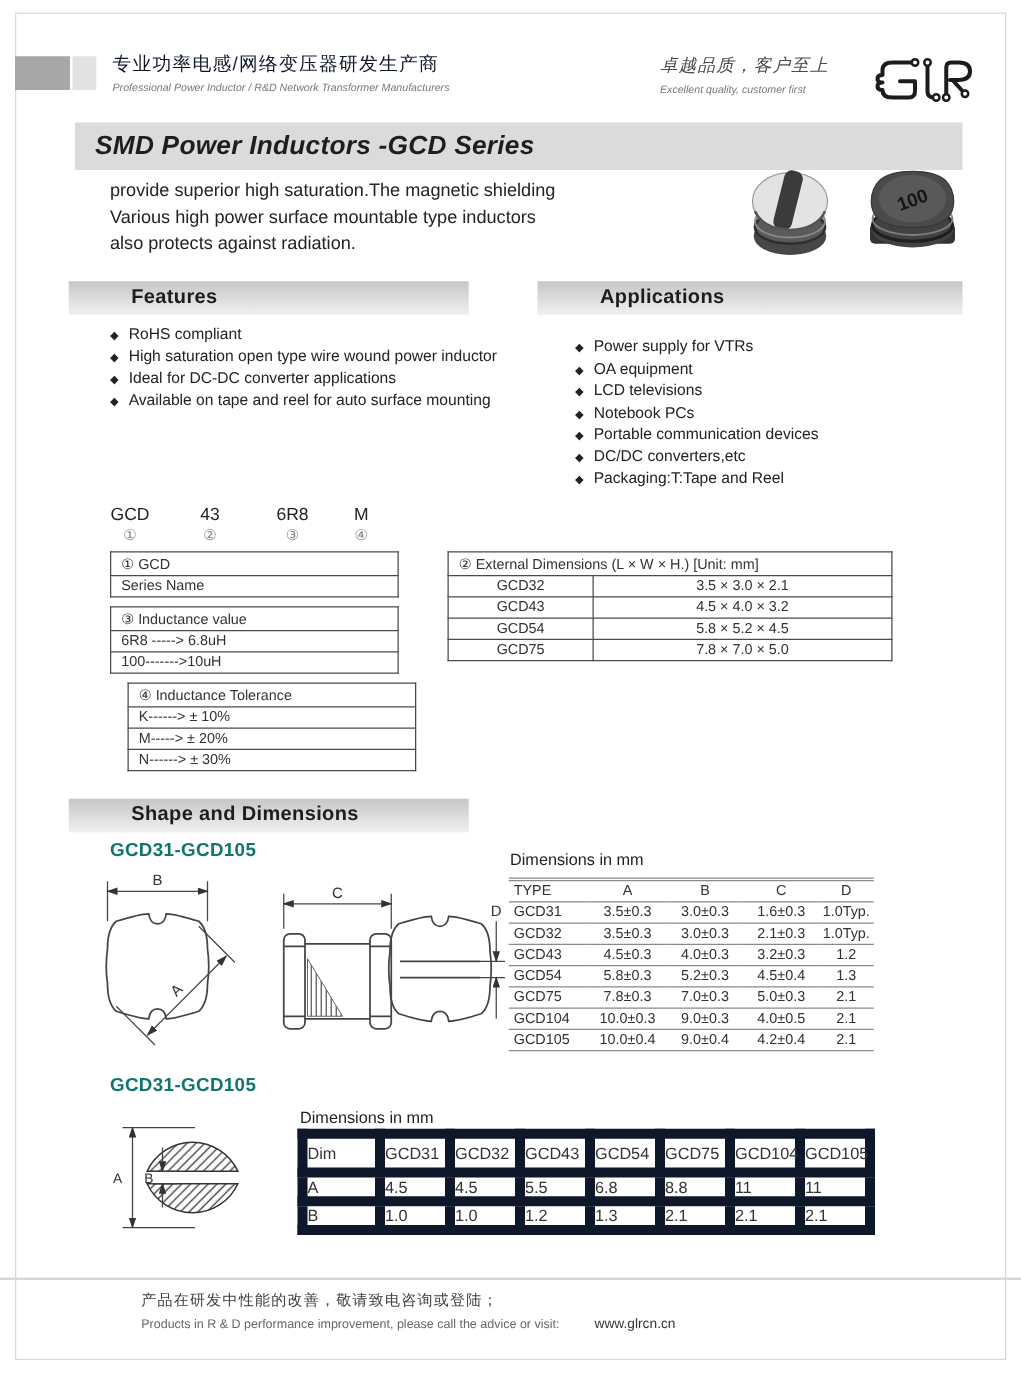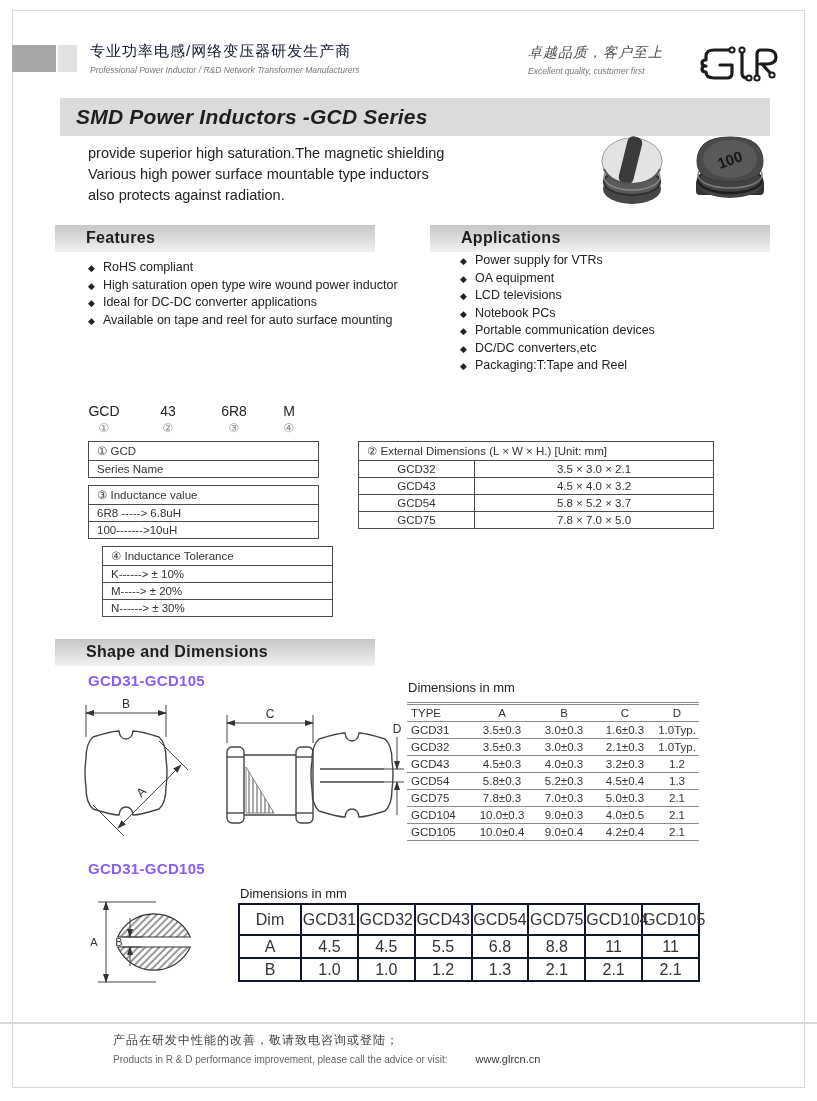--- a/index.html
+++ b/index.html
@@ -19,54 +19,54 @@
   .slogan-cn { font-size:14px; font-style:italic; color:#4a4a4a; letter-spacing:1px; }
   .slogan-en { font-size:8.5px; font-style:italic; color:#777; margin-top:4px; }
   .logo { left:699px; top:40px; }
 
   .title-bar { left:60px; top:98px; width:710px; height:38px; background:#dbdbdb; line-height:38px;
                font-size:21px; font-weight:bold; font-style:italic; color:#1e1e1e; padding-left:16px; letter-spacing:0.2px; }
 
   .intro { left:88px; top:143px; font-size:14.5px; line-height:21px; color:#222; }
 
   .bar { background:linear-gradient(180deg,#c6c6c6 0%,#f1f1f1 100%); height:27px; line-height:26px;
-         font-size:16px; font-weight:bold; color:#1d1d1d; padding-left:31px; letter-spacing:0.3px; }
+         font-size:16px; font-weight:bold; color:#1d1d1d; padding-left:50px; letter-spacing:0.3px; }
   .bar-features { left:55px; top:225px; width:320px; }
   .bar-applications { left:430px; top:225px; width:340px; }
   .bar-prodid { left:55px; top:372px; width:320px; }
   .bar-shape { left:55px; top:639px; width:320px; }
 
   ul.blist { list-style:none; }
   .blist li { font-size:12.5px; line-height:16.5px; color:#222; }
   .blist .bullet { font-size:9px; margin-right:8px; }
   .list-features { left:88px; top:259px; width:330px; }
-  .list-applications { left:460px; top:252px; width:310px; }
+  .list-applications { left:460px; top:269px; width:310px; }
 
   .code-part { top:403px; text-align:center; }
   .code-val { font-size:14px; color:#222; }
   .code-num { font-size:12px; color:#8a8a8a; margin-top:2px; }
 
   .box-table { border-collapse:collapse; width:231px; }
   .box-table td { border:1.2px solid #4a4a4a; font-size:11.5px; color:#333; padding:2px 4px 2px 8px; height:14px; }
 
   .ext-table { border-collapse:collapse; width:356px; table-layout:fixed; }
   .ext-table td { border:1.2px solid #4a4a4a; font-size:11.5px; color:#333; padding:2px 4px; height:14px; text-align:center; }
   .ext-table .t-title td { text-align:left; padding-left:8px; }
 
   .note { font-size:13px; color:#222; }
 
-  .subhead { font-size:15px; font-weight:bold; color:#8b5cf6; letter-spacing:0.3px; }
+  .subhead { font-size:15px; font-weight:bold; color:#0f766e; letter-spacing:0.3px; }
 
   .dim-table { border-collapse:collapse; width:292px; table-layout:fixed; border-top:3px double #8a8a8a; }
   .dim-table th, .dim-table td { font-size:11.5px; font-weight:normal; text-align:center; color:#333;
                                  padding:2px 0; height:13px; border-bottom:1px solid #8a8a8a; }
   .dim-table th:first-child, .dim-table td:first-child { text-align:left; padding-left:4px; }
 
   .grid-table { border-collapse:collapse; width:462px; table-layout:fixed; }
-  .grid-table th, .grid-table td { border:2px solid #0f172a; font-size:16px; font-weight:normal; text-align:center; color:#333; }
+  .grid-table th, .grid-table td { border:8px solid #0f172a; font-size:13px; font-weight:normal; text-align:left; color:#333; }
   .grid-table thead tr { height:31px; }
   .grid-table tbody tr { height:23px; }
 
   .footer-line { left:0; top:1022px; width:817px; height:2px; background:#d8d8d8; }
   .footer { left:113px; top:1032px; }
   .footer-cn { font-size:12px; color:#3d3d3d; letter-spacing:1px; }
   .footer-row { margin-top:4px; font-size:10px; color:#666; }
   .footer-url { font-size:11px; color:#333; margin-left:28px; }
 </style>
 </head>
@@ -229,21 +229,21 @@
         <tr>
           <td>GCD32</td>
           <td>3.5 × 3.0 × 2.1</td>
         </tr>
         <tr>
           <td>GCD43</td>
           <td>4.5 × 4.0 × 3.2</td>
         </tr>
         <tr>
           <td>GCD54</td>
-          <td>5.8 × 5.2 × 3.7</td>
+          <td>5.8 × 5.2 × 4.5</td>
         </tr>
         <tr>
           <td>GCD75</td>
           <td>7.8 × 7.0 × 5.0</td>
         </tr>
       </tbody>
   </table>
 
   <div class="abs bar bar-shape">Shape and Dimensions</div>
   <div class="abs subhead" style="left:88px; top:672px;">GCD31-GCD105</div>

